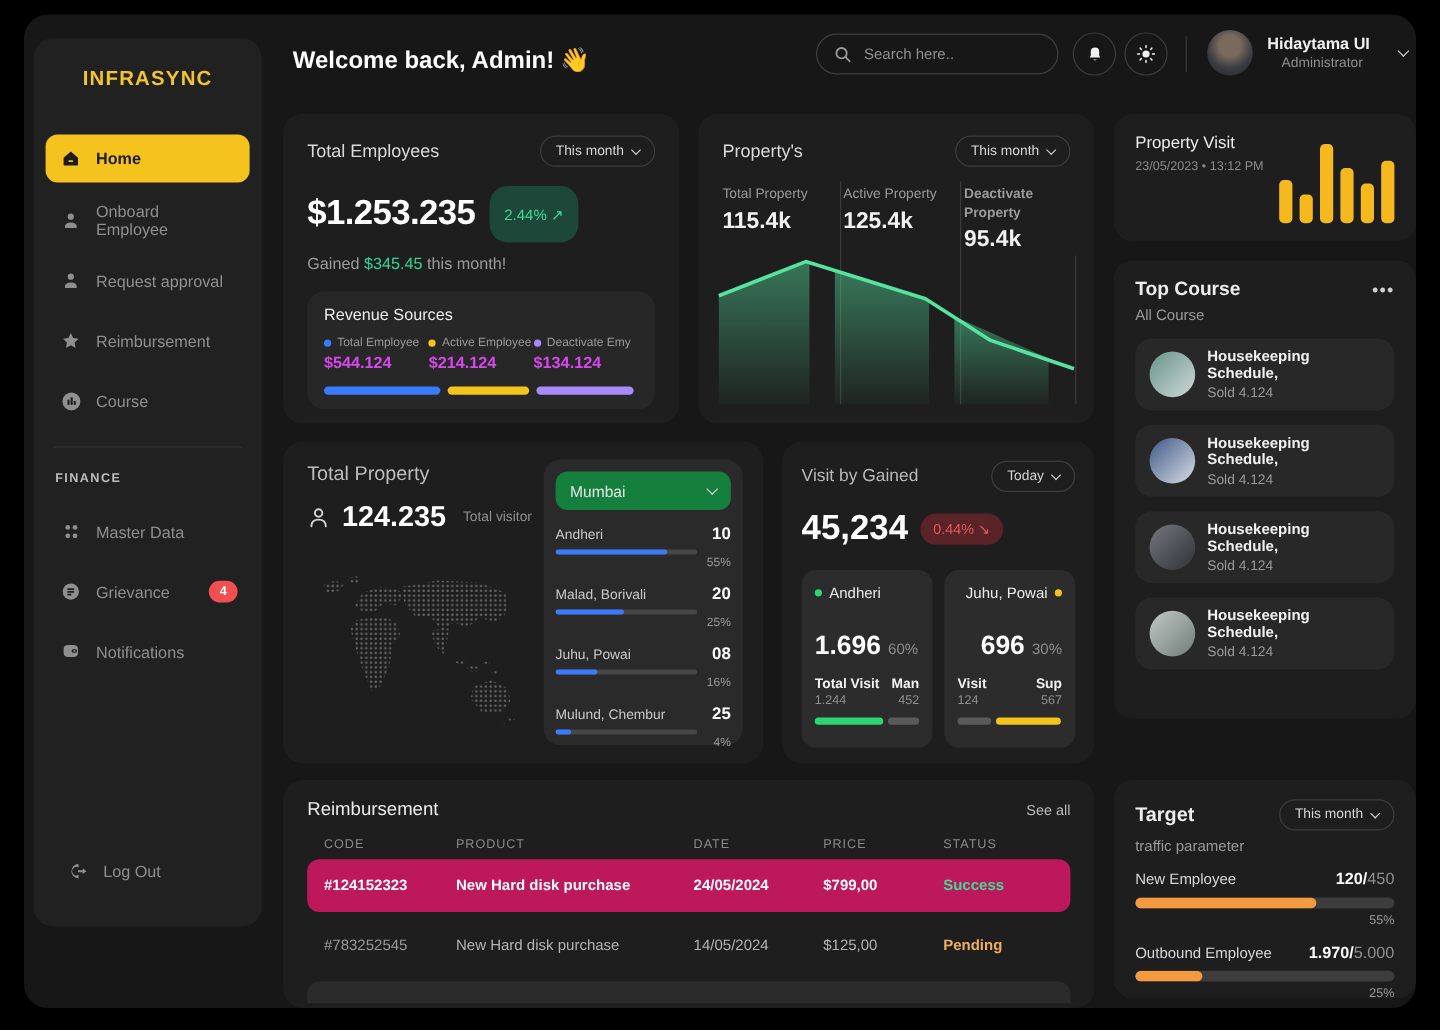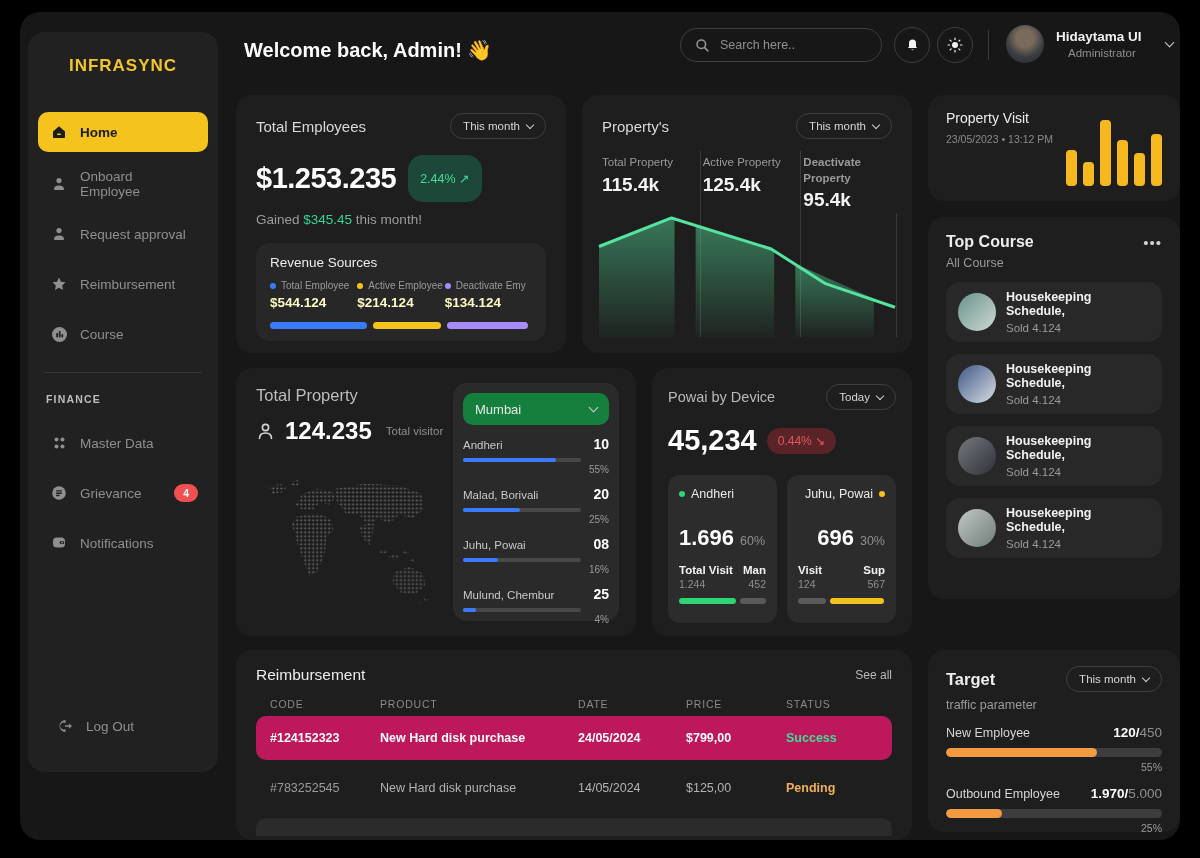--- a/index.html
+++ b/index.html
@@ -40,21 +40,21 @@
   .big-amount{font-size:29px;font-weight:bold;color:#fdfdfd;letter-spacing:-0.5px;}
   .pill-up{background:#1d4739;color:#43dd9b;font-size:12.5px;border-radius:15px;padding:16px 12px;}
   .gained{margin-top:10px;font-size:13.5px;color:#9c9c9c;}
   .gained b{color:#35d494;font-weight:normal;}
   .rev-box{margin-top:16px;background:#272727;border-radius:14px;padding:12px 14px;}
   .rev-title{font-size:13.5px;color:#ededed;margin-bottom:10px;}
   .rev-legend{display:flex;}
   .rev-col{flex:1;}
   .rev-lab{display:flex;align-items:center;gap:5px;font-size:10px;color:#9a9a9a;white-space:nowrap;}
   .dot{width:6px;height:6px;border-radius:50%;flex:none;}
-  .rev-val{font-size:13.5px;font-weight:bold;color:#fef9c3;margin-top:4px;}
+  .rev-val{font-size:13.5px;font-weight:bold;color:#d946ef;margin-top:4px;}
   .rev-bars{display:flex;gap:6px;margin-top:12px;}
   .rev-seg{height:7px;border-radius:4px;}
   
   #card-pr{left:562px;top:83px;width:330px;height:258px;padding:18px 20px;}
   .pr-stats{display:flex;margin-top:16px;}
   .pr-col{flex:1;padding-right:10px;}
   .pr-col + .pr-col{padding-left:12px;}
   .pr-lab{font-size:11.5px;color:#9a9a9a;line-height:1.35;}
   .pr-val{font-size:19px;font-weight:bold;color:#f2f2f2;margin-top:3px;}
   .pr-div{position:absolute;width:1px;background:#3a3a3a;top:56px;bottom:16px;}
@@ -506,21 +506,21 @@
         <div class="loc-track">
             <div class="loc-fill" style="width: 11%;"></div>
           </div>
         <div class="loc-pct">4%</div>
       </div>
     </div>
   </section>
 
   <section class="card" id="card-vd">
     <div class="card-head">
-      <span class="vd-title">Powai by Device</span>
+      <span class="vd-title">Visit by Gained</span>
       <span class="pill">
           <span>Today</span>
           <span class="chev"></span>
         </span>
     </div>
     <div class="vd-row">
       <span class="vd-val">45,234</span>
       <span class="pill-down">0.44% ↘</span>
     </div>
     <div class="vd-cards">

